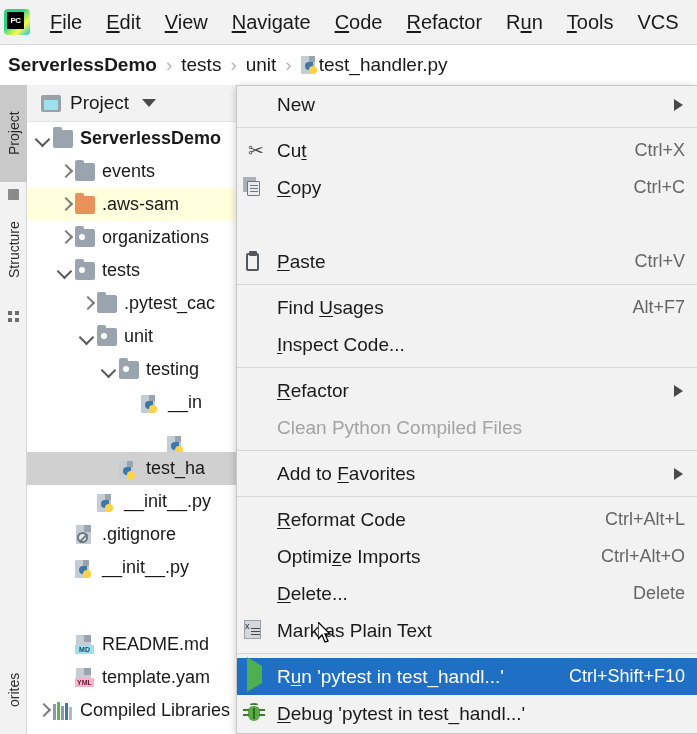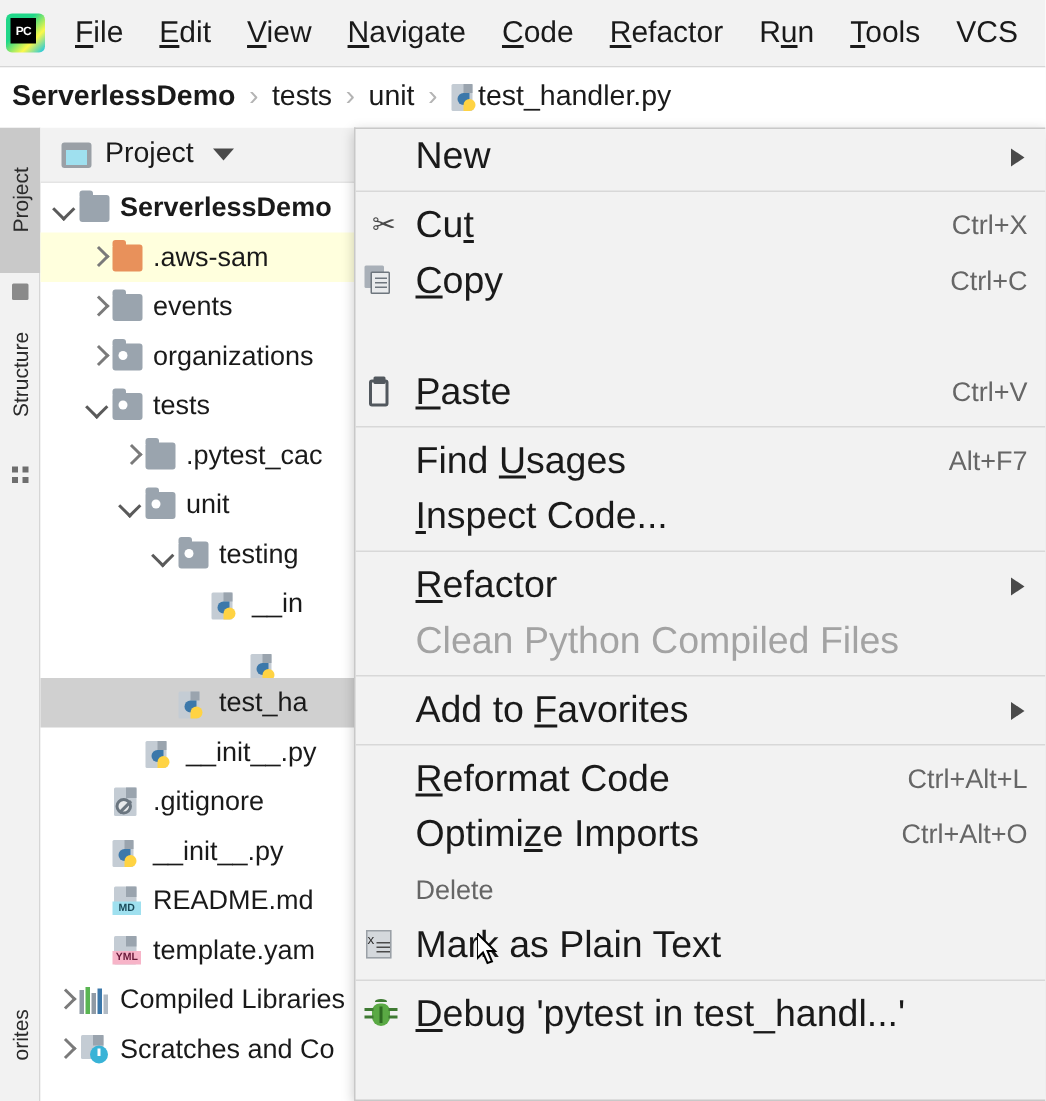--- a/index.html
+++ b/index.html
@@ -216,21 +216,21 @@
     box-shadow: 0 2px 8px rgba(0,0,0,0.22);
     z-index: 10; overflow: hidden;
   }
   .mi {
     height: 37px; display: flex; align-items: center; position: relative;
     padding-left: 6px; cursor: default;
   }
   .mi.highlight { background: #1f6fc4; }
   .mi-ic { width: 26px; height: 22px; flex: 0 0 auto; position: relative; margin-right: 8px; }
   .mi-label {
-    font-size: 25px; color: #1a1a1a; white-space: nowrap; flex: 1 1 auto;
+    font-size: 19px; color: #1a1a1a; white-space: nowrap; flex: 1 1 auto;
   }
   .mi.highlight .mi-label { color: #ffffff; }
   .mi.disabled .mi-label { color: #a3a3a3; }
   .mi-shortcut {
     font-size: 18px; color: #666666; white-space: nowrap; padding-right: 12px;
   }
   .mi.highlight .mi-shortcut { color: #ffffff; }
   .mi-arrow {
     width: 0; height: 0; border-top: 6px solid transparent;
     border-bottom: 6px solid transparent; border-left: 9px solid #4a4a4a;
@@ -361,32 +361,32 @@
       <span class="win-icon"></span>
       <span class="panel-title">Project</span>
       <span class="caret-down"></span>
     </div>
     <div class="tree" id="project-tree">
         <div class="tree-row" style="padding-left: 8px;">
           <span class="arrow down"></span>
           <span class="ic folder-g"></span>
           <span class="tree-label bold">ServerlessDemo</span>
         </div>
+        <div class="tree-row" style="padding-left: 30px;">
+          <span class="arrow right"></span>
+          <span class="ic folder-g"></span>
+          <span class="tree-label">events</span>
+        </div>
         <div class="tree-row sel-yellow" style="padding-left: 30px;">
           <span class="arrow right"></span>
           <span class="ic folder-o"></span>
           <span class="tree-label">.aws-sam</span>
         </div>
         <div class="tree-row" style="padding-left: 30px;">
           <span class="arrow right"></span>
-          <span class="ic folder-g"></span>
-          <span class="tree-label">events</span>
-        </div>
-        <div class="tree-row" style="padding-left: 30px;">
-          <span class="arrow right"></span>
           <span class="ic folder-g folder-dot"></span>
           <span class="tree-label">organizations</span>
         </div>
         <div class="tree-row" style="padding-left: 30px;">
           <span class="arrow down"></span>
           <span class="ic folder-g folder-dot"></span>
           <span class="tree-label">tests</span>
         </div>
         <div class="tree-row" style="padding-left: 52px;">
           <span class="arrow right"></span>
@@ -455,21 +455,21 @@
         <div class="tree-row" style="padding-left: 30px;">
           <span class="arrow"></span>
           <span class="ic pyfile-ic">
             <span class="sheet"></span>
             <span class="fold"></span>
             <span class="pyblue"></span>
             <span class="pyyellow"></span>
           </span>
           <span class="tree-label">__init__.py</span>
         </div>
-        <div class="tree-row" style="padding-left: 30px;">
+        <div class="tree-row" style="padding-left: 30px; margin-top: 44px;">
           <span class="arrow"></span>
           <span class="ic ic-md">
             <span class="sheet"></span>
             <span class="fold"></span>
             <span class="badge">MD</span>
           </span>
           <span class="tree-label">README.md</span>
         </div>
         <div class="tree-row" style="padding-left: 30px;">
           <span class="arrow"></span>
@@ -556,27 +556,33 @@
         <span class="mi-label"><u class="acc">R</u>eformat Code</span>
         <span class="mi-shortcut">Ctrl+Alt+L</span>
       </div>
       <div class="mi">
         <span class="mi-ic"></span>
         <span class="mi-label">Optimi<u class="acc">z</u>e Imports</span>
         <span class="mi-shortcut">Ctrl+Alt+O</span>
       </div>
       <div class="mi">
         <span class="mi-ic"></span>
+        <span class="mi-label"><u class="acc">D</u>elete...</span>
         <span class="mi-shortcut">Delete</span>
       </div>
       <div class="mi">
         <span class="mi-ic"><span class="ic-plaintext"><span class="sheet"></span><span class="xx">x</span><span class="lines"></span></span></span>
         <span class="mi-label">Mark as Plain Text</span>
       </div>
       <div class="mi-sep"></div>
+      <div class="mi highlight">
+        <span class="mi-ic"><span class="ic-play"></span></span>
+        <span class="mi-label">R<u class="acc">u</u>n 'pytest in test_handl...'</span>
+        <span class="mi-shortcut">Ctrl+Shift+F10</span>
+      </div>
       <div class="mi">
         <span class="mi-ic"><span class="ic-bug"><span class="ant"></span><span class="body"></span><span class="leg l1"></span><span class="leg l2"></span><span class="leg l3"></span><span class="leg l4"></span></span></span>
         <span class="mi-label"><u class="acc">D</u>ebug 'pytest in test_handl...'</span>
       </div>
       <div class="mi"></div>
     </div>
 
   <svg class="cursor" viewBox="0 0 16 24">
     <polygon points="0,0 0,17 4,13 7,20 10,19 7,12 12,12" fill="#ffffff" stroke="#000000" stroke-width="1.3"></polygon>
   </svg>

